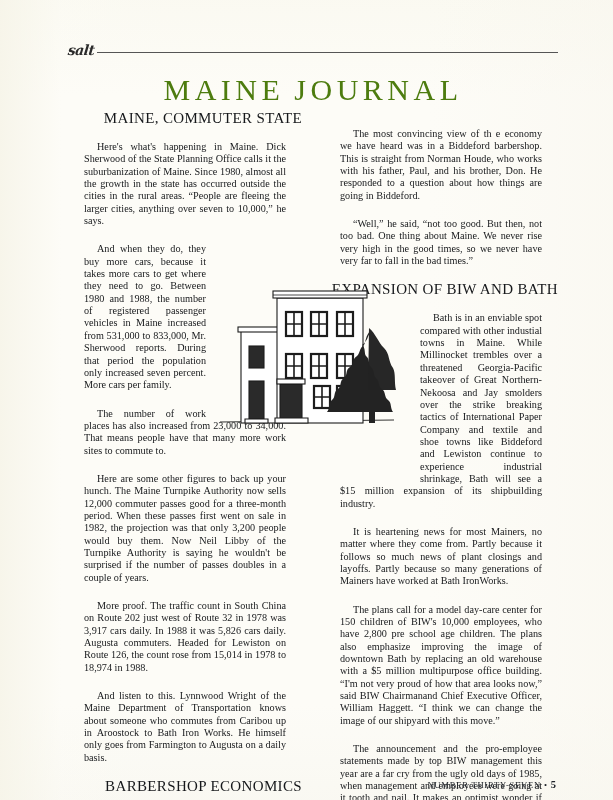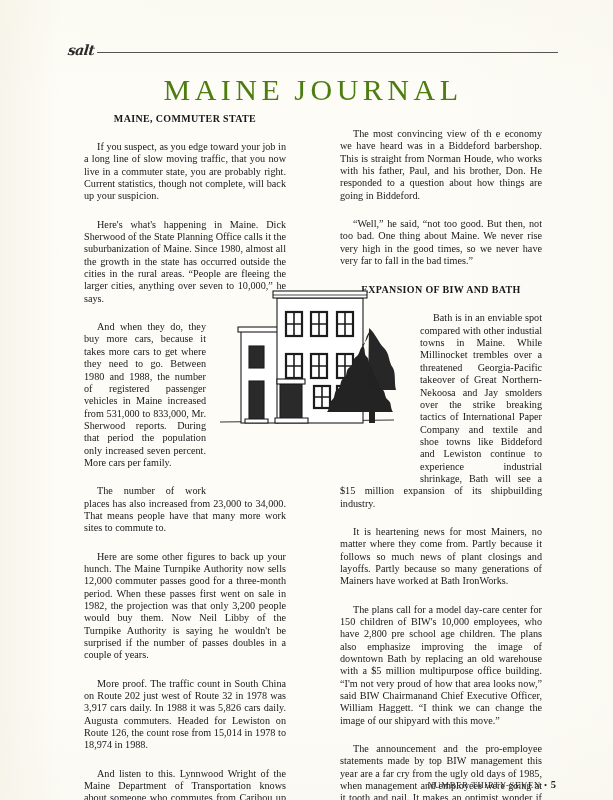--- a/index.html
+++ b/index.html
@@ -81,23 +81,23 @@
     width: 234px;
     font-size: 10.2px;
     line-height: 12.35px;
     text-align: justify;
     color: #16181b;
   }
   .col-left  { left: 0; }
   .col-right { left: 256px; }
 
   .sec-head {
-    font-weight: 700;
-    text-align: center;
-    font-size: 10px;
+    font-weight: 400;
+    text-align: right;
+    font-size: 15px;
     letter-spacing: 0.35px;
     margin-bottom: 1px;
     line-height: 13px;
   }
   .sec-head.space-top { margin-top: 3px; }
 
   p.body {
     margin: 16px;
     text-indent: 13px;
     text-align: justify;
@@ -156,21 +156,20 @@
     </div>
     <div class="journal-title">
       <span>MAINE</span><span class="word-gap"></span><span>JOURNAL</span>
     </div>
   </div>
 
   <div class="columns">
 
     <div class="col col-left">
       <div class="sec-head">MAINE, COMMUTER STATE</div>
-      <p class="body">If you suspect, as you edge toward your job in a long line of slow moving traffic, that you now live in a commuter state, you are probably right. Current statistics, though not complete, will back up your suspicion.</p>
       <p class="body">Here's what's happening in Maine. Dick Sherwood of the State Planning Office calls it the suburbanization of Maine. Since 1980, almost all the growth in the state has occurred outside the cities in the rural areas. “People are fleeing the larger cities, anything over seven to 10,000,” he says.</p>
       <div class="wrapL"></div>
       <p class="body">And when they do, they buy more cars, because it takes more cars to get where they need to go. Between 1980 and 1988, the number of registered passenger vehicles in Maine increased from 531,000 to 833,000, Mr. Sherwood reports. During that period the population only increased seven percent. More cars per family.</p>
       <p class="body">The number of work places has also increased from 23,000 to 34,000. That means people have that many more work sites to commute to.</p>
       <p class="body">Here are some other figures to back up your hunch. The Maine Turnpike Authority now sells 12,000 commuter passes good for a three-month period. When these passes first went on sale in 1982, the projection was that only 3,200 people would buy them. Now Neil Libby of the Turnpike Authority is saying he wouldn't be surprised if the number of passes doubles in a couple of years.</p>
       <p class="body">More proof. The traffic count in South China on Route 202 just west of Route 32 in 1978 was 3,917 cars daily. In 1988 it was 5,826 cars daily. Augusta commuters. Headed for Lewiston on Route 126, the count rose from 15,014 in 1978 to 18,974 in 1988.</p>
       <p class="body">And listen to this. Lynnwood Wright of the Maine Department of Transportation knows about someone who commutes from Caribou up in Aroostock to Bath Iron Works. He himself only goes from Farmington to Augusta on a daily basis.</p>
       <div class="sec-head space-top">BARBERSHOP ECONOMICS</div>
     </div>
 

